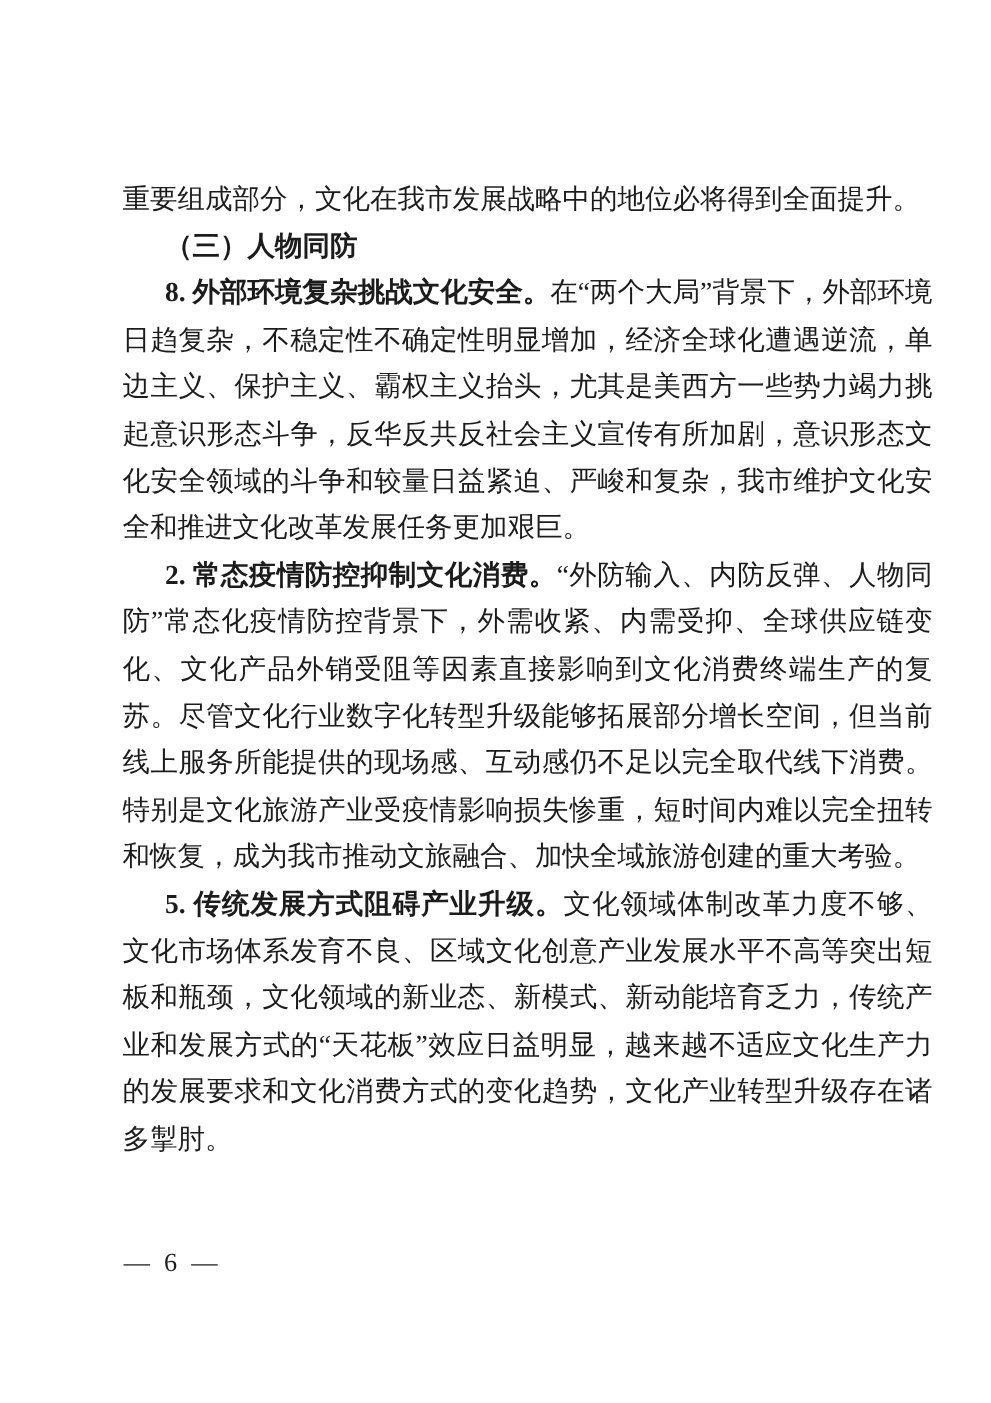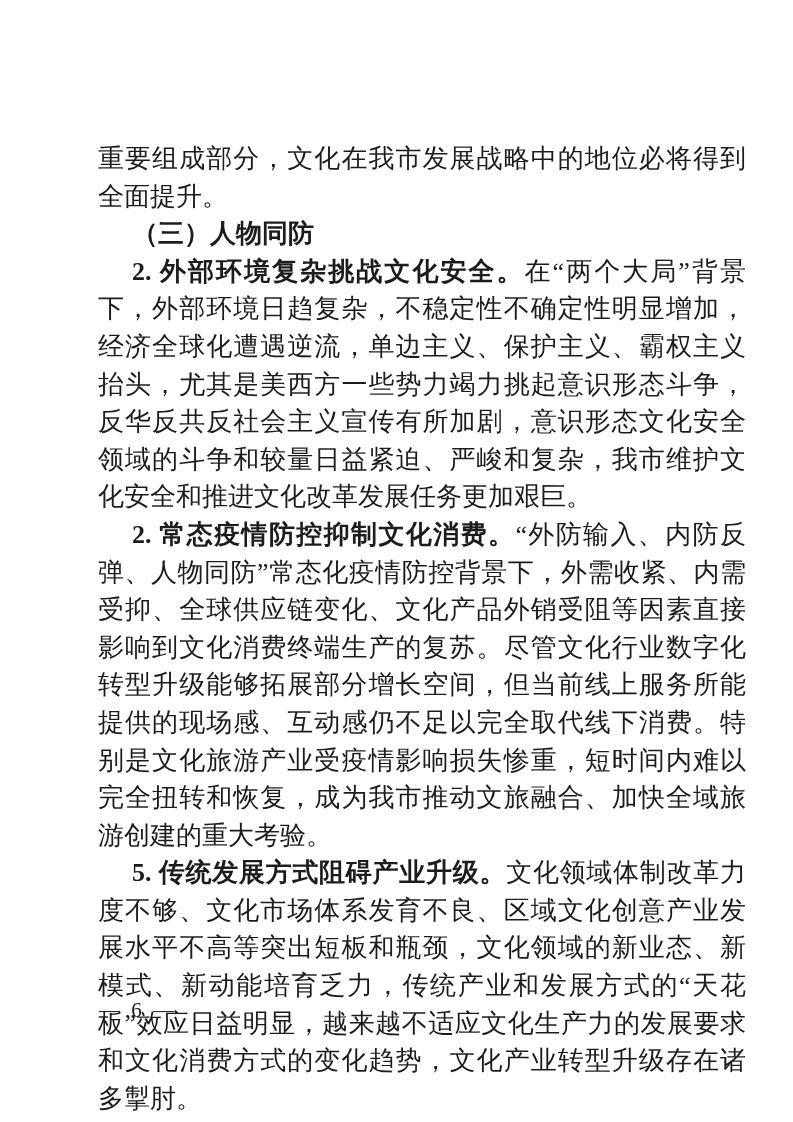--- a/index.html
+++ b/index.html
@@ -18,21 +18,21 @@
     height: 1122px;
     background: #ffffff;
     color: #1c1c1c;
     font-family: "Liberation Serif", "DejaVu Serif", serif;
   }
   .text-block {
     position: absolute;
     left: 98px;
     top: 140px;
     width: 648px;
-    font-size: 26px;
+    font-size: 22px;
     line-height: 37.6px;
     text-align: justify;
     text-justify: inter-ideograph;
     word-break: normal;
     overflow-wrap: break-word;
   }
   .text-block p {
     margin: 0;
     padding: 0;
   }
@@ -64,21 +64,21 @@
 <body>
 
 <div class="page">
 
   <div class="text-block">
 
     <p class="para-continuation">重要组成部分，文化在我市发展战略中的地位必将得到全面提升。</p>
 
     <p class="section-heading">（三）人物同防</p>
 
-    <p class="numbered-para"><span class="lead">2. 外部环境复杂挑战文化安全。</span><span>在“两个大局”背景下，外部环境日趋复杂，不稳定性不确定性明显增加，经济全球化遭遇逆流，单边主义、保护主义、霸权主义抬头，尤其是美西方一些势力竭力挑起意识形态斗争，反华反共反社会主义宣传有所加剧，意识形态文化安全领域的斗争和较量日益紧迫、严峻和复杂，我市维护文化安全和推进文化改革发展任务更加艰巨。</span></p>
+    <p class="numbered-para"><span class="lead">8. 外部环境复杂挑战文化安全。</span><span>在“两个大局”背景下，外部环境日趋复杂，不稳定性不确定性明显增加，经济全球化遭遇逆流，单边主义、保护主义、霸权主义抬头，尤其是美西方一些势力竭力挑起意识形态斗争，反华反共反社会主义宣传有所加剧，意识形态文化安全领域的斗争和较量日益紧迫、严峻和复杂，我市维护文化安全和推进文化改革发展任务更加艰巨。</span></p>
 
     <p class="numbered-para"><span class="lead">2. 常态疫情防控抑制文化消费。</span><span>“外防输入、内防反弹、人物同防”常态化疫情防控背景下，外需收紧、内需受抑、全球供应链变化、文化产品外销受阻等因素直接影响到文化消费终端生产的复苏。尽管文化行业数字化转型升级能够拓展部分增长空间，但当前线上服务所能提供的现场感、互动感仍不足以完全取代线下消费。特别是文化旅游产业受疫情影响损失惨重，短时间内难以完全扭转和恢复，成为我市推动文旅融合、加快全域旅游创建的重大考验。</span></p>
 
     <p class="numbered-para"><span class="lead">5. 传统发展方式阻碍产业升级。</span><span>文化领域体制改革力度不够、文化市场体系发育不良、区域文化创意产业发展水平不高等突出短板和瓶颈，文化领域的新业态、新模式、新动能培育乏力，传统产业和发展方式的“天花板”效应日益明显，越来越不适应文化生产力的发展要求和文化消费方式的变化趋势，文化产业转型升级存在诸多掣肘。</span></p>
 
   </div>
 
   <div class="page-footer">— 6 —</div>
 
 </div>

